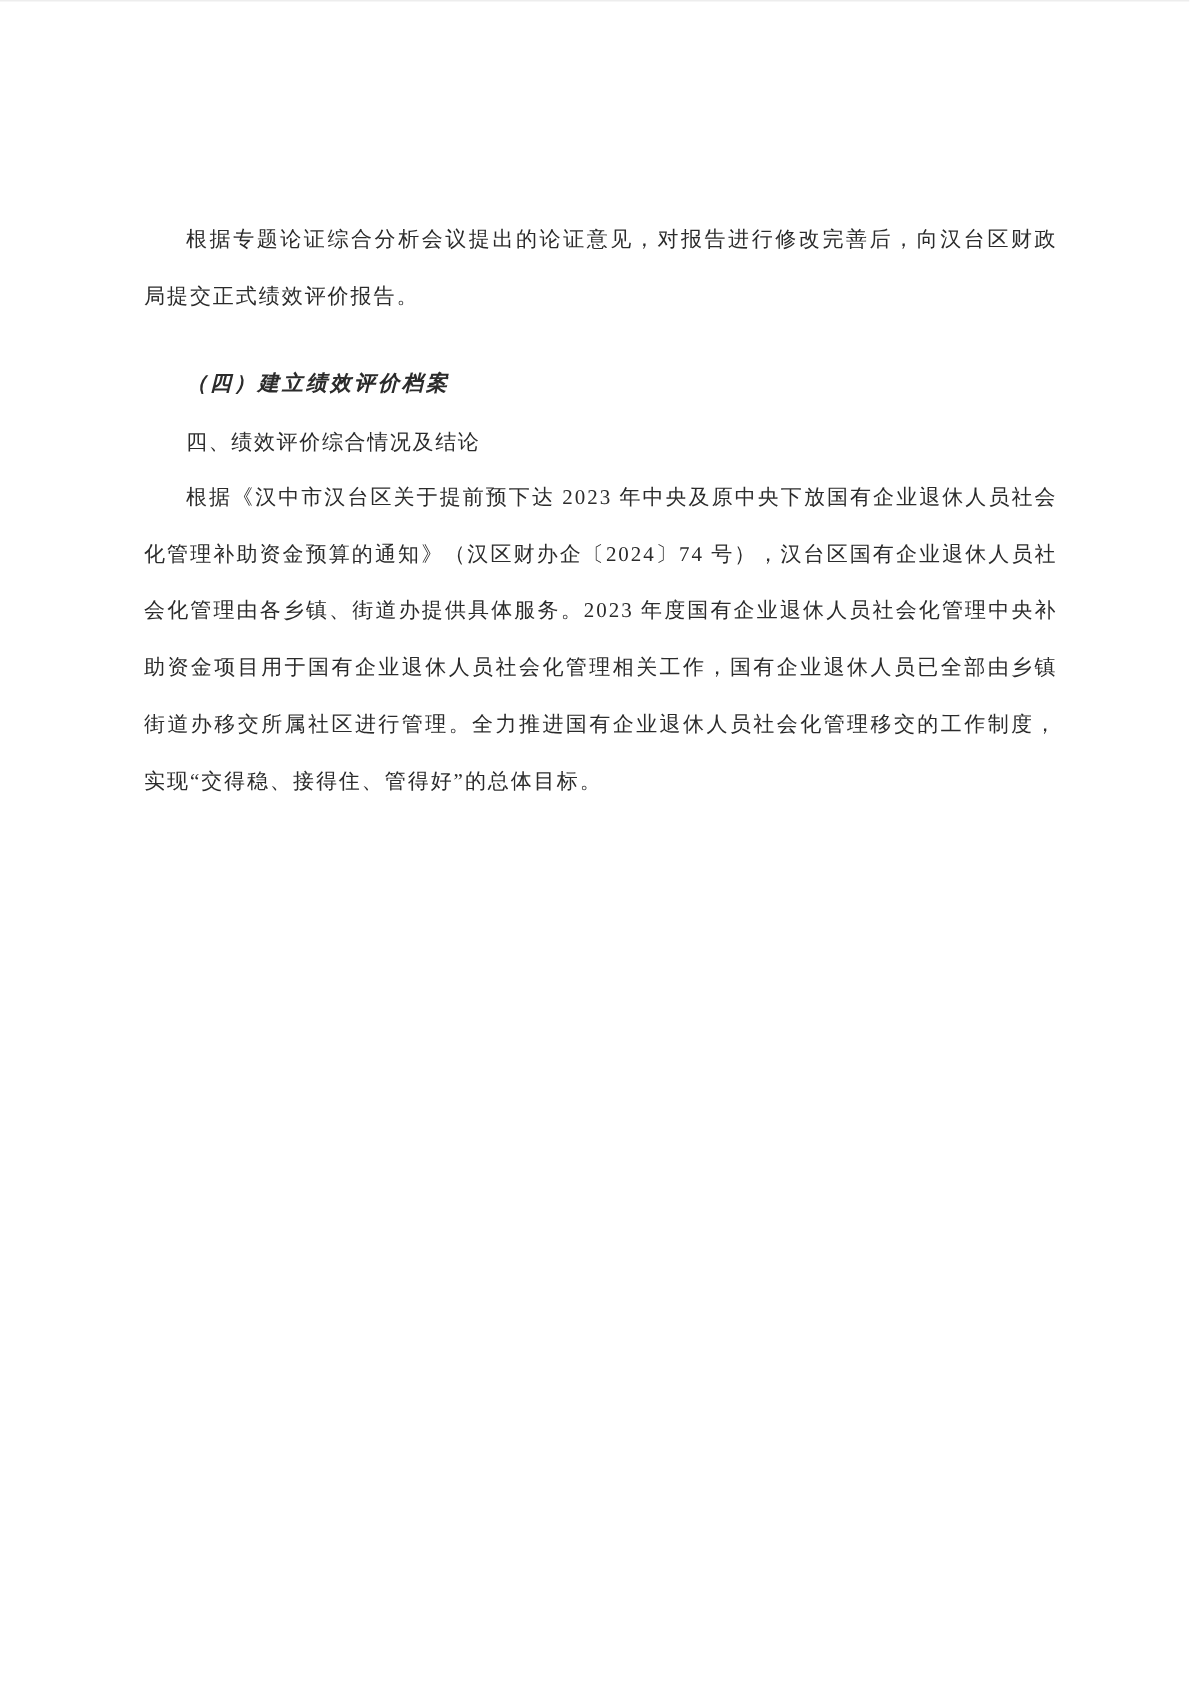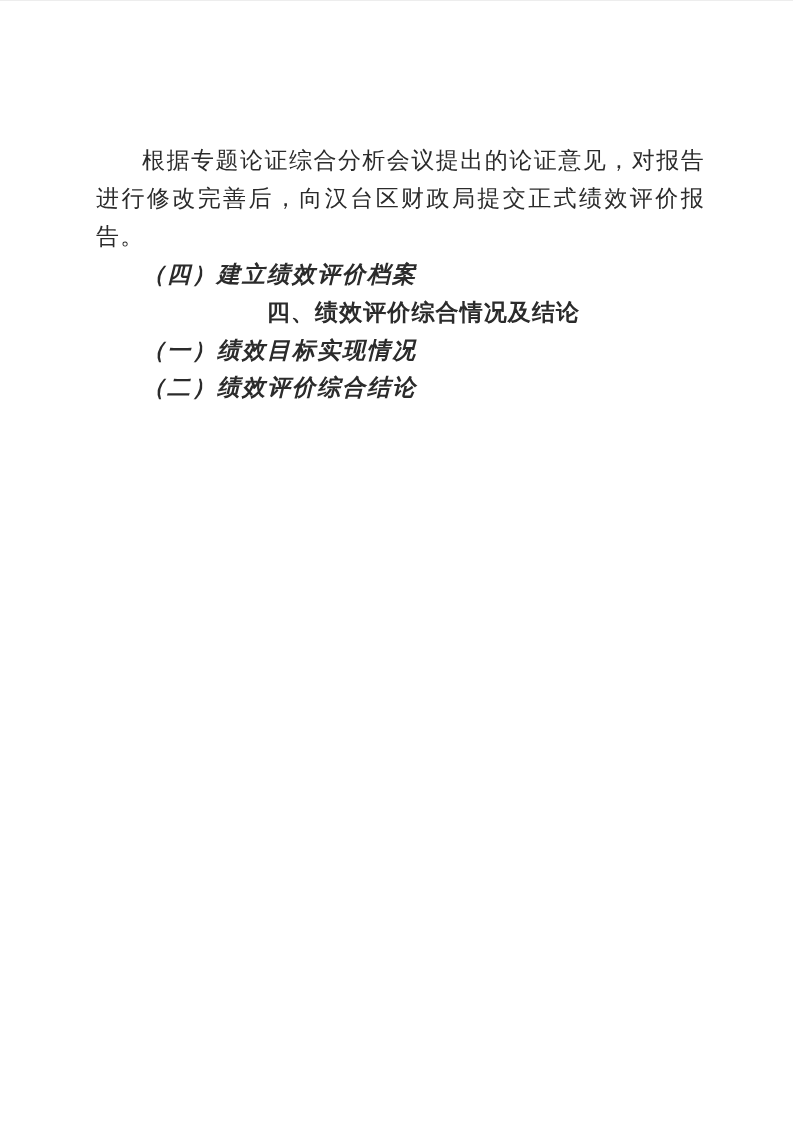--- a/index.html
+++ b/index.html
@@ -19,53 +19,53 @@
     background: #ffffff;
     border-top: 1px solid #ededed;
     overflow: hidden;
     box-sizing: border-box;
   }
   .content {
     position: absolute;
     left: 96px;
     top: 141px;
     width: 609px;
-    font-size: 23px;
+    font-size: 14px;
     line-height: 37.9px;
     letter-spacing: 1.3px;
     color: #2b2b2b;
   }
   .content p {
     margin: 0;
     padding: 0;
     text-indent: 2em;
     text-align: justify;
   }
   .content p.body {
     font-family: "Liberation Serif", "DejaVu Serif", serif;
     font-weight: 400;
   }
   .content p.h-major {
     font-family: "Liberation Sans", "DejaVu Sans", sans-serif;
-    font-weight: 700;
-    text-align: center;
+    font-weight: 400;
+    text-align: left;
     letter-spacing: 1.1px;
   }
   .content p.h-sub {
     font-family: "Liberation Serif", "DejaVu Serif", serif;
     font-weight: 700;
     font-style: italic;
     text-align: left;
     letter-spacing: 2px;
+    margin-top: 20px;
   }
 </style>
 </head>
 <body>
 
 <div class="page">
   <div class="content" id="doc-content">
       <p class="body">根据专题论证综合分析会议提出的论证意见，对报告进行修改完善后，向汉台区财政局提交正式绩效评价报告。</p>
       <p class="h-sub">（四）建立绩效评价档案</p>
       <p class="h-major">四、绩效评价综合情况及结论</p>
-      <p class="h-sub">（一）绩效目标实现情况</p>
-      <p class="h-sub">（二）绩效评价综合结论</p>
+      <p class="body">根据《汉中市汉台区关于提前预下达 2023 年中央及原中央下放国有企业退休人员社会化管理补助资金预算的通知》（汉区财办企〔2024〕74 号），汉台区国有企业退休人员社会化管理由各乡镇、街道办提供具体服务。2023 年度国有企业退休人员社会化管理中央补助资金项目用于国有企业退休人员社会化管理相关工作，国有企业退休人员已全部由乡镇街道办移交所属社区进行管理。全力推进国有企业退休人员社会化管理移交的工作制度，实现“交得稳、接得住、管得好”的总体目标。</p>
     </div>
 </div>
 
 </body></html>

